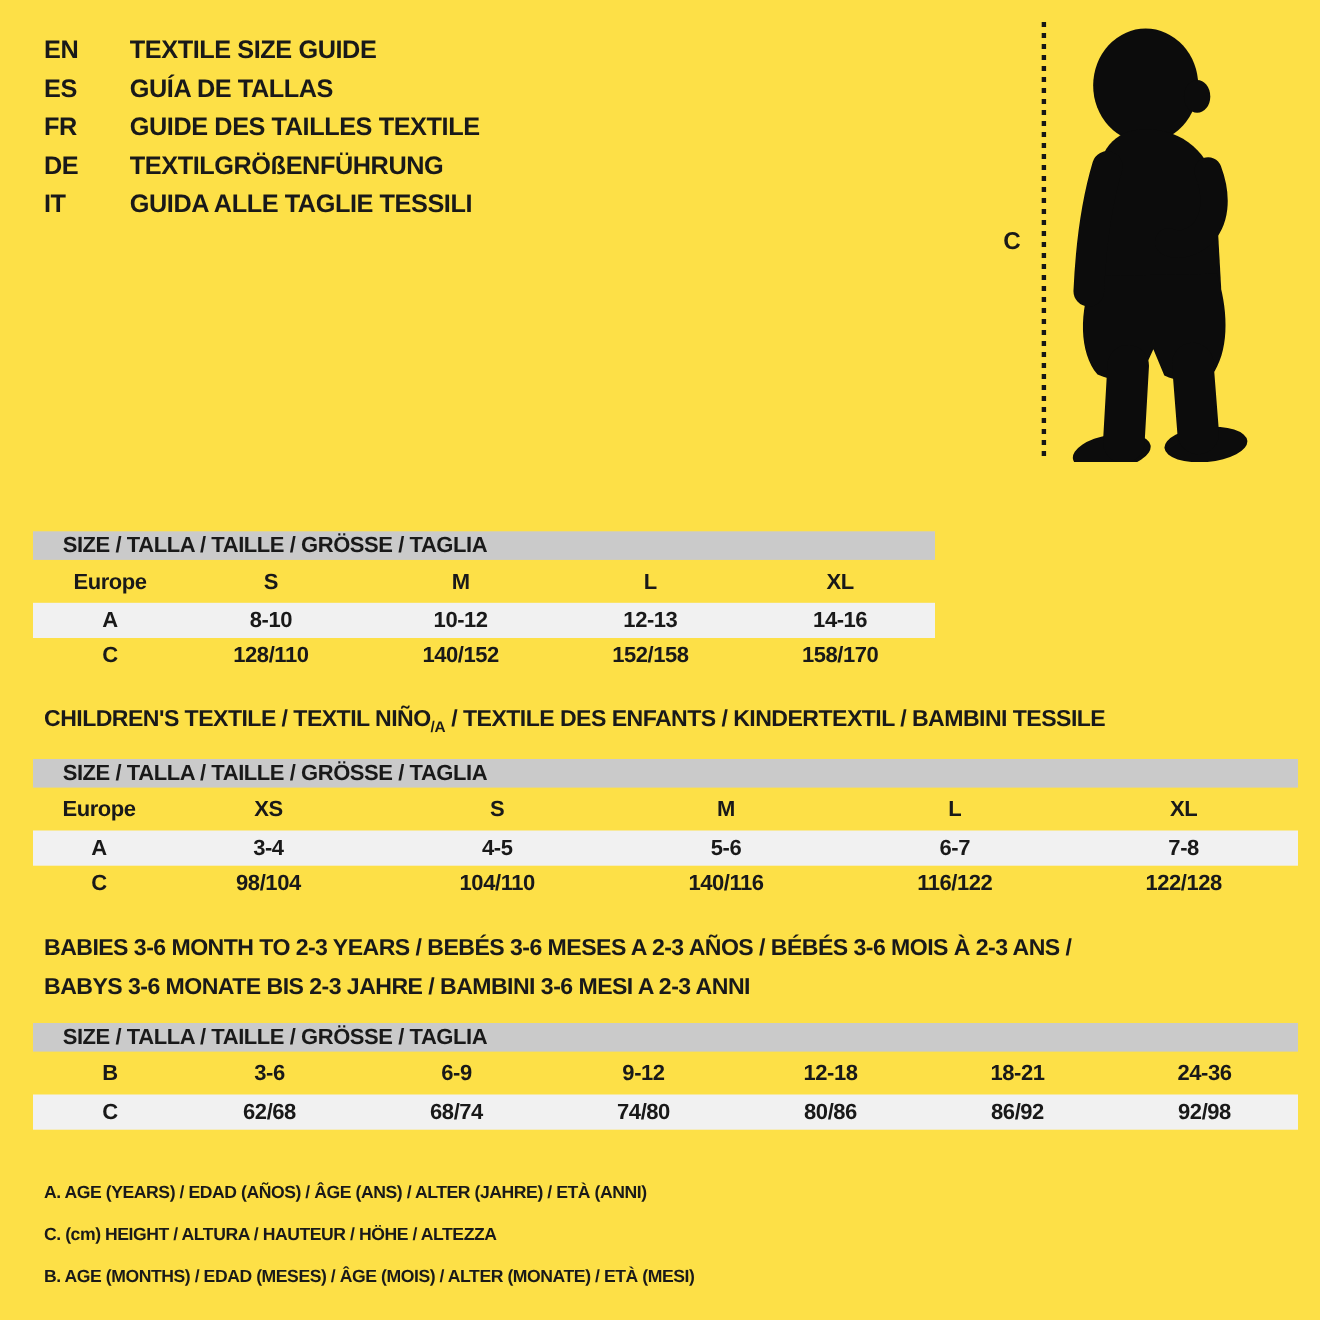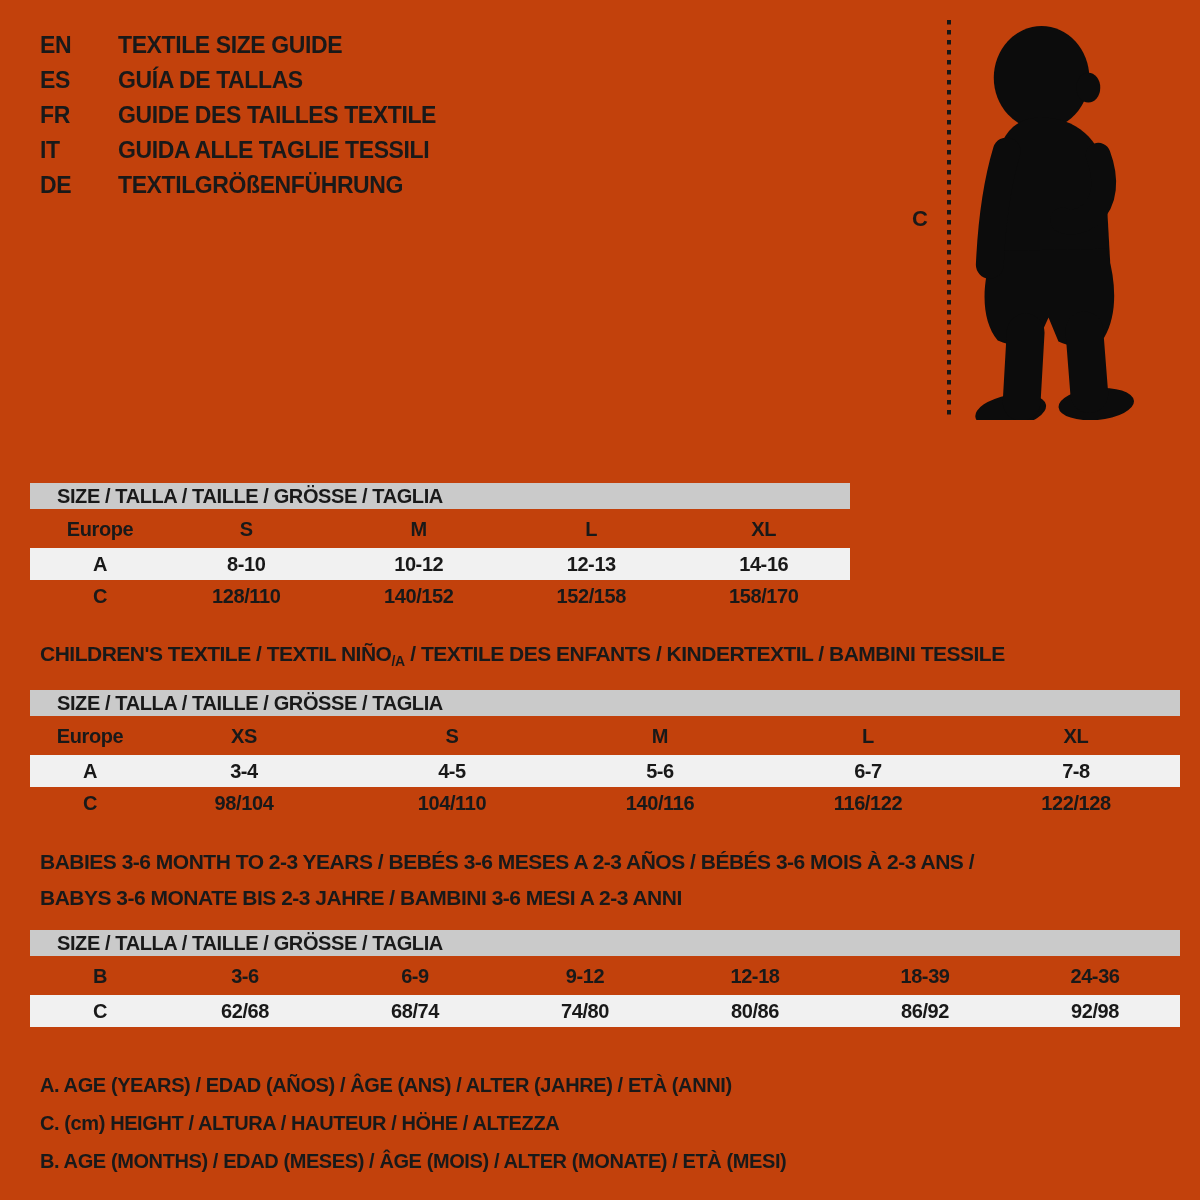--- a/index.html
+++ b/index.html
@@ -1,18 +1,18 @@
 <!DOCTYPE html>
 <html><head>
 <meta charset="utf-8">
 <style>
   html,body { margin:0; padding:0; }
   .page {
     position:relative; width:1200px; height:1200px;
-    background:#c2410c; color:#191919;
+    background:#fde047; color:#191919;
     font-family:"Liberation Sans", sans-serif;
     overflow:hidden;
   }
   
   .lang-block { position:absolute; left:40px; top:28px; }
   .lang-row { display:flex; height:35px; align-items:center; }
   .lang-code { width:78px; font-weight:700; font-size:23px; letter-spacing:-0.4px; }
   .lang-title { font-weight:700; font-size:23px; letter-spacing:-0.4px; white-space:nowrap; }
 
   
@@ -42,47 +42,47 @@
   .row.tall { height:37px; }
   .row.shade { background:#f1f1f1; }
   .cols4 { grid-template-columns:130px repeat(4,1fr); }
   .cols5 { grid-template-columns:110px repeat(5,1fr); }
   .cols6 { grid-template-columns:130px repeat(6,1fr); }
   .cell { text-align:center; }
   .cell.label { text-align:center; padding-left:10px; }
 
   
   .legend { position:absolute; left:40px; top:1066px; }
-  .legend-line { height:38px; display:flex; align-items:center; font-size:20px; font-weight:700; letter-spacing:-0.4px; white-space:nowrap; }
+  .legend-line { height:38px; display:flex; align-items:center; font-size:16px; font-weight:700; letter-spacing:-0.4px; white-space:nowrap; }
 </style>
 </head>
 <body>
 
 <div class="page">
 
   <div class="lang-block">
     <div class="lang-row">
       <span class="lang-code">EN</span>
       <span class="lang-title">TEXTILE SIZE GUIDE</span>
     </div>
     <div class="lang-row">
       <span class="lang-code">ES</span>
       <span class="lang-title">GUÍA DE TALLAS</span>
     </div>
     <div class="lang-row">
       <span class="lang-code">FR</span>
       <span class="lang-title">GUIDE DES TAILLES TEXTILE</span>
     </div>
     <div class="lang-row">
+      <span class="lang-code">DE</span>
+      <span class="lang-title">TEXTILGRÖßENFÜHRUNG</span>
+    </div>
+    <div class="lang-row">
       <span class="lang-code">IT</span>
       <span class="lang-title">GUIDA ALLE TAGLIE TESSILI</span>
-    </div>
-    <div class="lang-row">
-      <span class="lang-code">DE</span>
-      <span class="lang-title">TEXTILGRÖßENFÜHRUNG</span>
     </div>
   </div>
 
   <svg class="mline" width="6" height="398">
     <line x1="3" y1="0" x2="3" y2="398" stroke="#161616" stroke-width="4" stroke-dasharray="4.5 5.5"></line>
   </svg>
   <span class="mlabel">C</span>
   <svg class="baby" width="175" height="398" viewBox="0 0 170 400">
     <g fill="#0c0c0c" stroke="none">
       <ellipse cx="76" cy="56" rx="48" ry="52"></ellipse>
@@ -157,21 +157,21 @@
   <h2 class="sec-title t3-title-1">BABIES 3-6 MONTH TO 2-3 YEARS / BEBÉS 3-6 MESES A 2-3 AÑOS / BÉBÉS 3-6 MOIS À 2-3 ANS /</h2>
   <h2 class="sec-title t3-title-2">BABYS 3-6 MONATE BIS 2-3 JAHRE / BAMBINI 3-6 MESI A 2-3 ANNI</h2>
   <div class="tbl t3">
     <div class="bar">SIZE / TALLA / TAILLE / GRÖSSE / TAGLIA</div>
     <div class="row tall cols6">
       <div class="cell label">B</div>
       <div class="cell">3-6</div>
       <div class="cell">6-9</div>
       <div class="cell">9-12</div>
       <div class="cell">12-18</div>
-      <div class="cell">18-39</div>
+      <div class="cell">18-21</div>
       <div class="cell">24-36</div>
     </div>
     <div class="row shade cols6">
       <div class="cell label">C</div>
       <div class="cell">62/68</div>
       <div class="cell">68/74</div>
       <div class="cell">74/80</div>
       <div class="cell">80/86</div>
       <div class="cell">86/92</div>
       <div class="cell">92/98</div>

